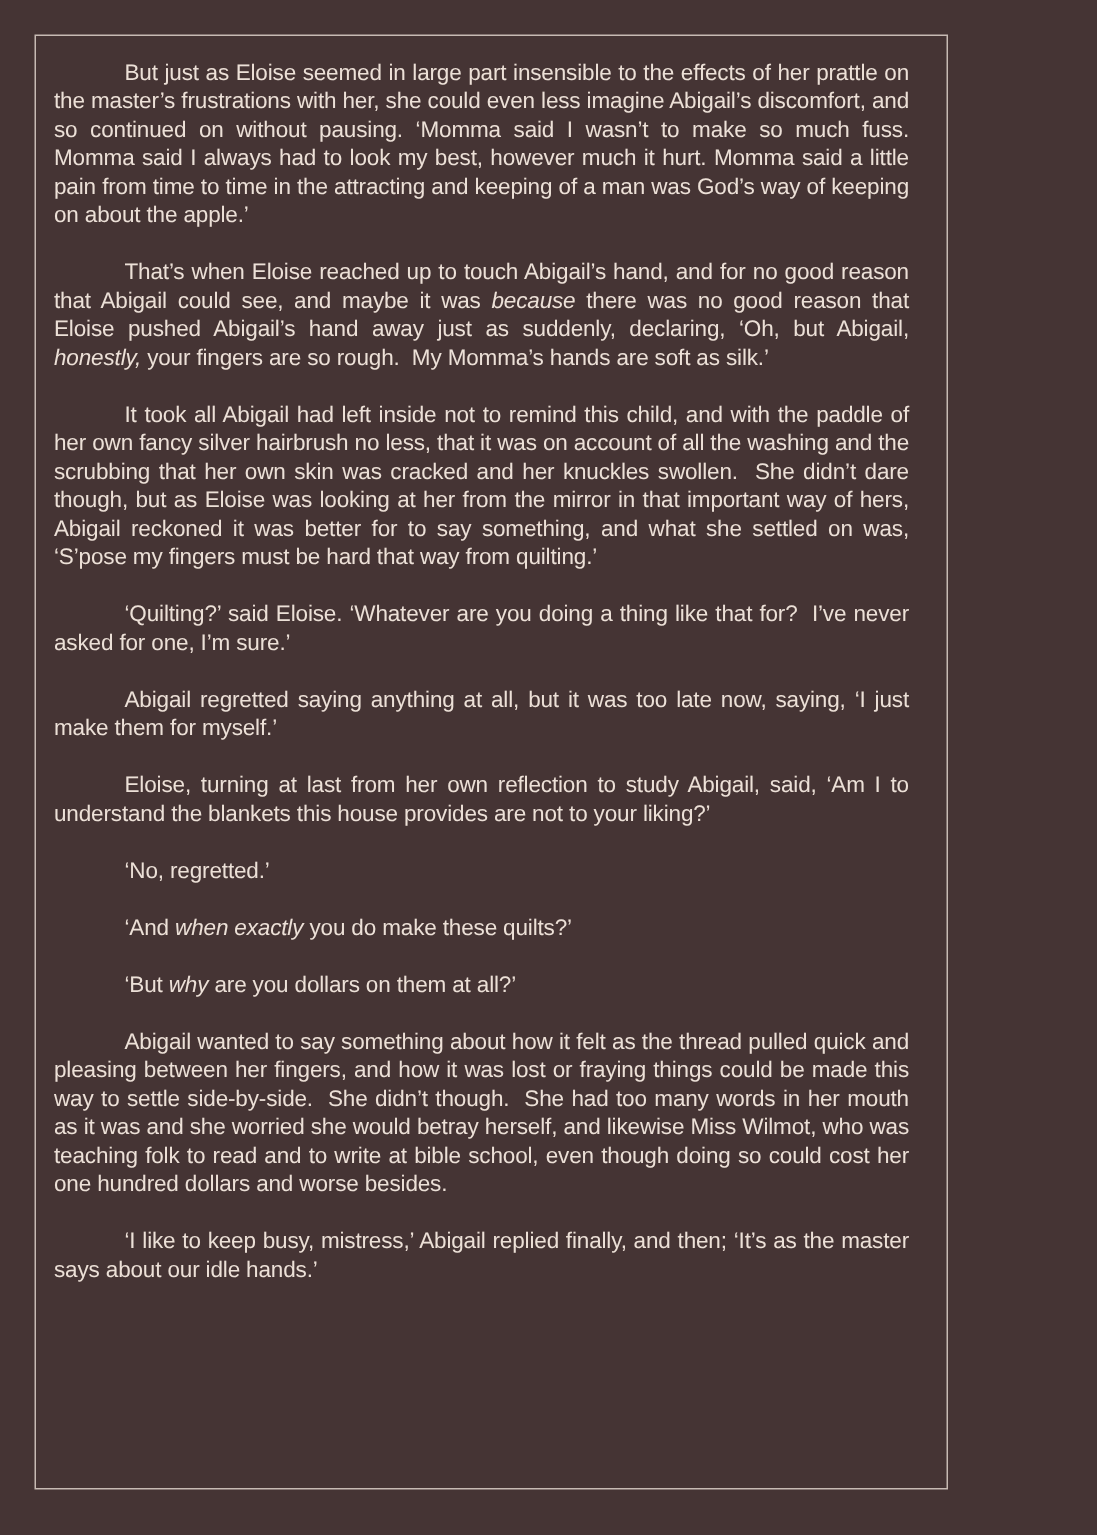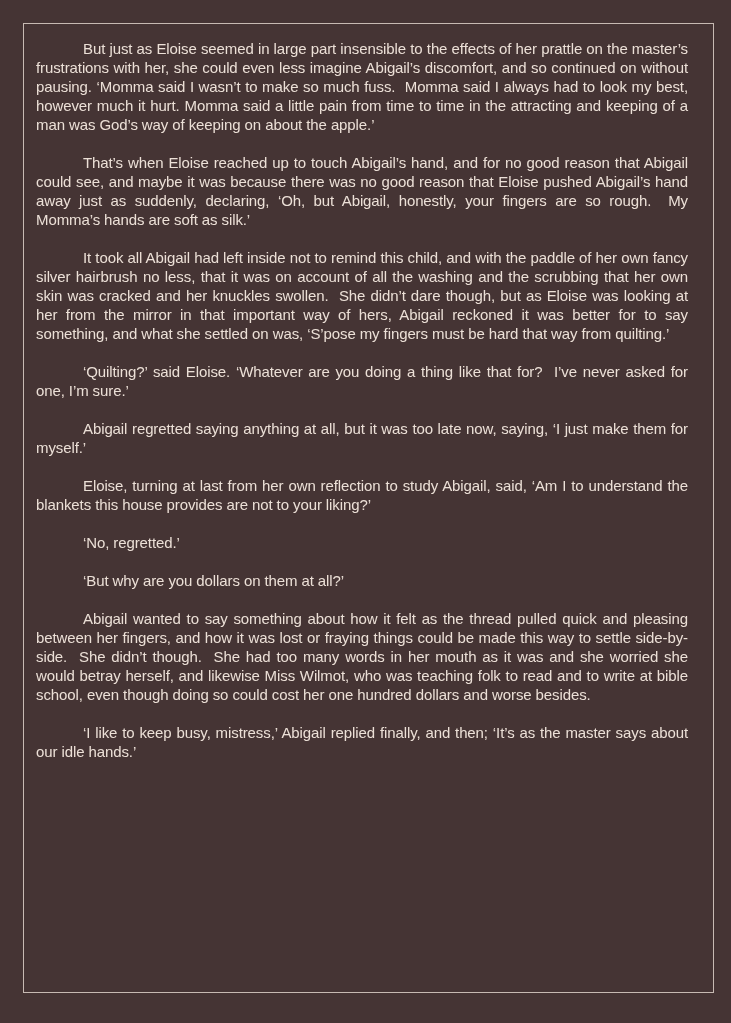--- a/index.html
+++ b/index.html
@@ -11,50 +11,52 @@
     height: 1023px;
     background: var(--bg, #453434);
     font-family: "Liberation Sans", sans-serif;
     overflow: hidden;
     position: relative;
   }
   .frame {
     position: absolute;
     left: 23px;
     top: 23px;
-    width: 691px;
+    width: 609px;
     height: 970px;
     border: 1px solid var(--frame, #c7bab3);
     box-sizing: border-box;
   }
   .text-column {
     padding: 15px 25px 0 12px;
     color: var(--text, #ece0d7);
     font-size: 15px;
     line-height: 19px;
     letter-spacing: -0.1px;
     text-align: justify;
   }
   .text-column p {
     margin: 0 0 19px 0;
     text-indent: 47px;
     white-space: pre-wrap;
   }
   .italic {
+    font-style: italic;
   }
 </style>
 </head>
 <body>
 
 <div class="frame">
   <div class="text-column">
       <p><span>But just as Eloise seemed in large part insensible to the effects of her prattle on the master’s frustrations with her, she could even less imagine Abigail’s discomfort, and so continued on without pausing. ‘Momma said I wasn’t to make so much fuss.  Momma said I always had to look my best, however much it hurt. Momma said a little pain from time to time in the attracting and keeping of a man was God’s way of keeping on about the apple.’</span></p>
       <p><span>That’s when Eloise reached up to touch Abigail’s hand, and for no good reason that Abigail could see, and maybe it was </span><span class="italic">because</span><span> there was no good reason that Eloise pushed Abigail’s hand away just as suddenly, declaring, ‘Oh, but Abigail, </span><span class="italic">honestly,</span><span> your fingers are so rough.  My Momma’s hands are soft as silk.’</span></p>
       <p><span>It took all Abigail had left inside not to remind this child, and with the paddle of her own fancy silver hairbrush no less, that it was on account of all the washing and the scrubbing that her own skin was cracked and her knuckles swollen.  She didn’t dare though, but as Eloise was looking at her from the mirror in that important way of hers, Abigail reckoned it was better for to say something, and what she settled on was, ‘S’pose my fingers must be hard that way from quilting.’</span></p>
       <p><span>‘Quilting?’ said Eloise. ‘Whatever are you doing a thing like that for?  I’ve never asked for one, I’m sure.’</span></p>
       <p><span>Abigail regretted saying anything at all, but it was too late now, saying, ‘I just make them for myself.’</span></p>
       <p><span>Eloise, turning at last from her own reflection to study Abigail, said, ‘Am I to understand the blankets this house provides are not to your liking?’</span></p>
       <p><span>‘No, regretted.’</span></p>
+      <p><span>‘And </span><span class="italic">when exactly</span><span> you do make these quilts?’</span></p>
       <p><span>‘But </span><span class="italic">why</span><span> are you dollars on them at all?’</span></p>
       <p><span>Abigail wanted to say something about how it felt as the thread pulled quick and pleasing between her fingers, and how it was lost or fraying things could be made this way to settle side-by-side.  She didn’t though.  She had too many words in her mouth as it was and she worried she would betray herself, and likewise Miss Wilmot, who was teaching folk to read and to write at bible school, even though doing so could cost her one hundred dollars and worse besides.</span></p>
       <p><span>‘I like to keep busy, mistress,’ Abigail replied finally, and then; ‘It’s as the master says about our idle hands.’</span></p>
     </div>
 </div>
 
 </body></html>

